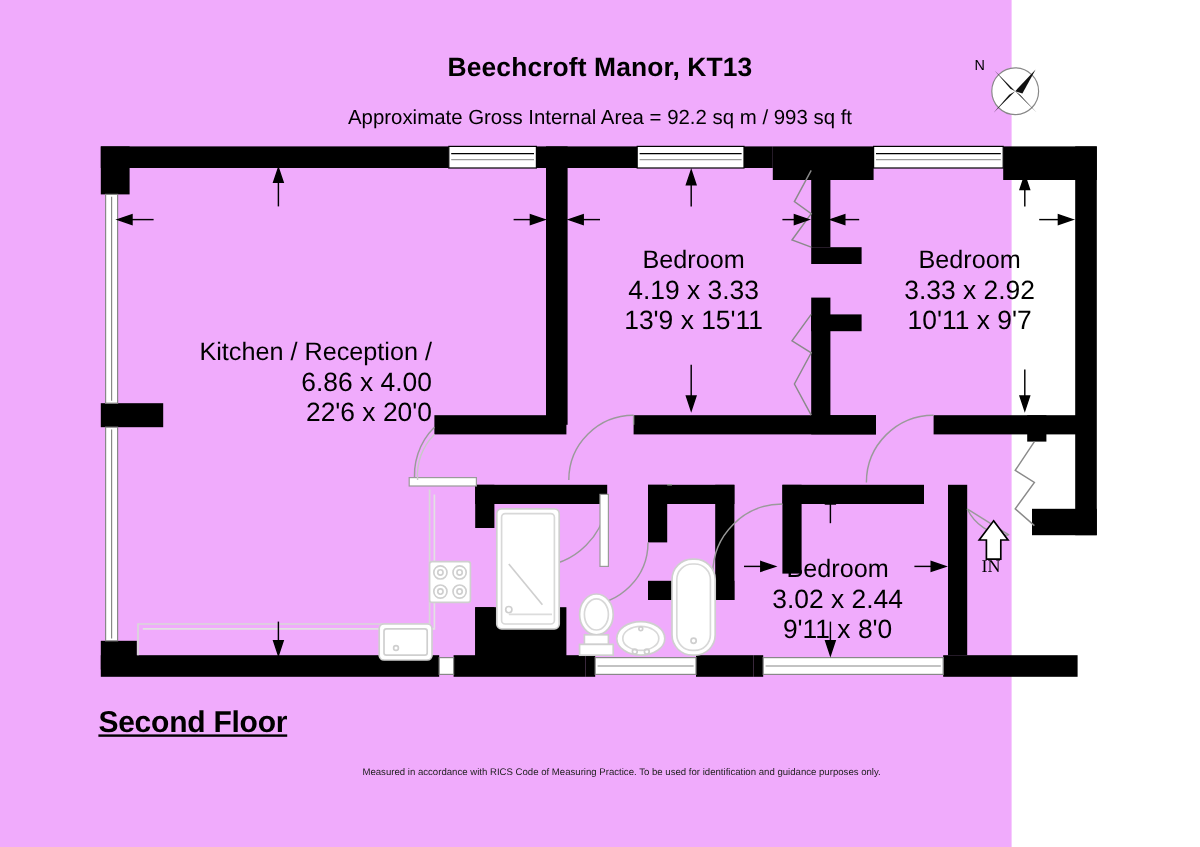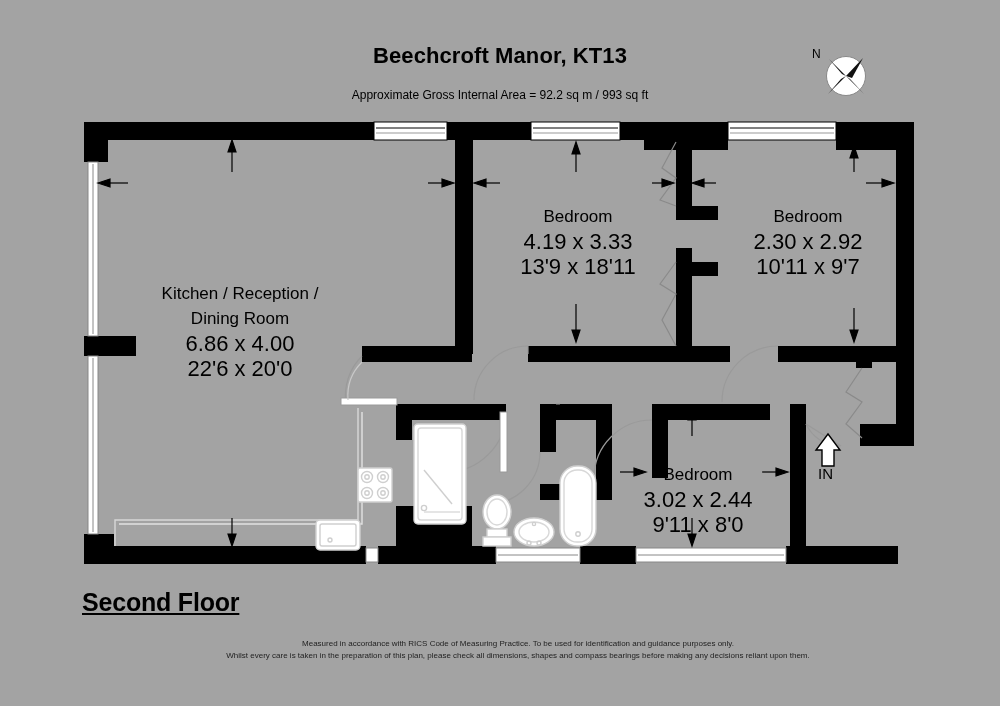--- a/index.html
+++ b/index.html
@@ -10,38 +10,38 @@
   }
   body {
     width: 1000px; height: 706px;
     font-family: "Liberation Sans", sans-serif;
     color: #000000;
     position: relative;
     overflow: hidden;
   }
   #page {
     position: relative;
-    width: 1000px; height: 706px;
-    background: #a3a3a3;
+    width: 843px; height: 706px;
+    background: #f0abfc;
   }
 
   
   .title {
     position: absolute;
     left: 0; top: 43px; width: 1000px;
     text-align: center;
     font-size: 22px;
     font-weight: bold;
     letter-spacing: 0.1px;
   }
   .subtitle {
     position: absolute;
     left: 0; top: 88px; width: 1000px;
     text-align: center;
-    font-size: 12px;
+    font-size: 17px;
     font-weight: normal;
   }
 
   
   .compass {
     position: absolute;
     left: 808px; top: 48px;
     width: 72px; height: 56px;
   }
   .compass-n {
@@ -80,27 +80,28 @@
   }
 
   
   .room-label {
     position: absolute;
     text-align: center;
     font-size: 17px;
     line-height: 25px;
     white-space: nowrap;
   }
-  .room-label .rl-name { font-size: 17px; }
+  .room-label .rl-name { font-size: 21px; }
   .room-label .rl-dim  { font-size: 22px; }
 
   .in-label {
     position: absolute;
     font-size: 15px;
     line-height: 15px;
+    font-family: Liberation Serif, serif;
   }
 </style>
 </head>
 <body>
 
 <div id="page">
 
   <div class="title">Beechcroft Manor, KT13</div>
   <div class="subtitle">Approximate Gross Internal Area = 92.2 sq m / 993 sq ft</div>
 
@@ -396,47 +397,45 @@
         <line x1="692" y1="518" x2="692" y2="540"></line>
         <polygon points="692,546 688,534 696,534"></polygon>
       </g>
     </g>
 
     <g>
       <polygon points="828,434 840,450 834,450 834,466 822,466 822,450 816,450" fill="#ffffff" stroke="#000000" stroke-width="1.4"></polygon>
     </g>
   </svg>
 
-  <div class="room-label" style="left:120px; top:281px; width:240px;">
+  <div class="room-label" style="left:120px; top:281px; width:240px;text-align:right;">
     <div class="rl-name">Kitchen / Reception /</div>
-    <div class="rl-name">Dining Room</div>
     <div class="rl-dim">6.86 x 4.00</div>
     <div class="rl-dim">22'6 x 20'0</div>
   </div>
 
   <div class="room-label" style="left:498px; top:204px; width:160px;">
     <div class="rl-name">Bedroom</div>
     <div class="rl-dim">4.19 x 3.33</div>
-    <div class="rl-dim">13'9 x 18'11</div>
+    <div class="rl-dim">13'9 x 15'11</div>
   </div>
 
   <div class="room-label" style="left:728px; top:204px; width:160px;">
     <div class="rl-name">Bedroom</div>
-    <div class="rl-dim">2.30 x 2.92</div>
+    <div class="rl-dim">3.33 x 2.92</div>
     <div class="rl-dim">10'11 x 9'7</div>
   </div>
 
   <div class="room-label" style="left:618px; top:462px; width:160px;">
     <div class="rl-name">Bedroom</div>
     <div class="rl-dim">3.02 x 2.44</div>
     <div class="rl-dim">9'11 x 8'0</div>
   </div>
 
   <div class="in-label" style="left:818px; top:466px;">IN</div>
 
   <div class="floor-label">Second Floor</div>
 
   <div class="footer">
     <div>Measured in accordance with RICS Code of Measuring Practice. To be used for identification and guidance purposes only.</div>
-    <div>Whilst every care is taken in the preparation of this plan, please check all dimensions, shapes and compass bearings before making any decisions reliant upon them.</div>
   </div>
 
 </div>
 
 </body></html>

